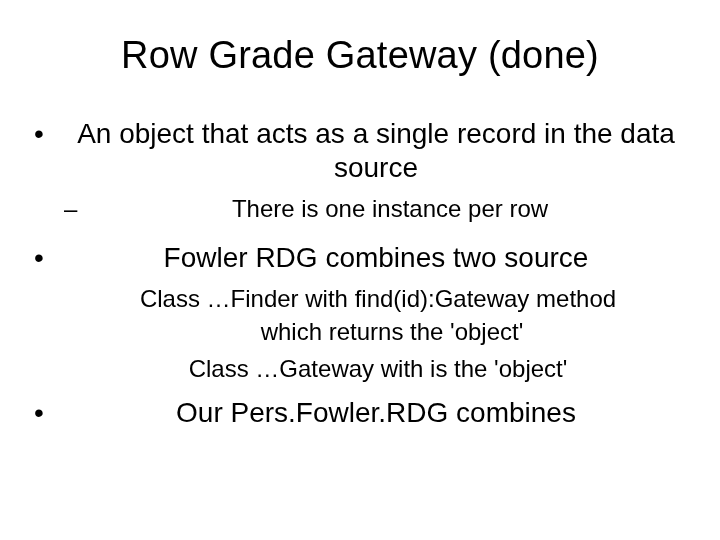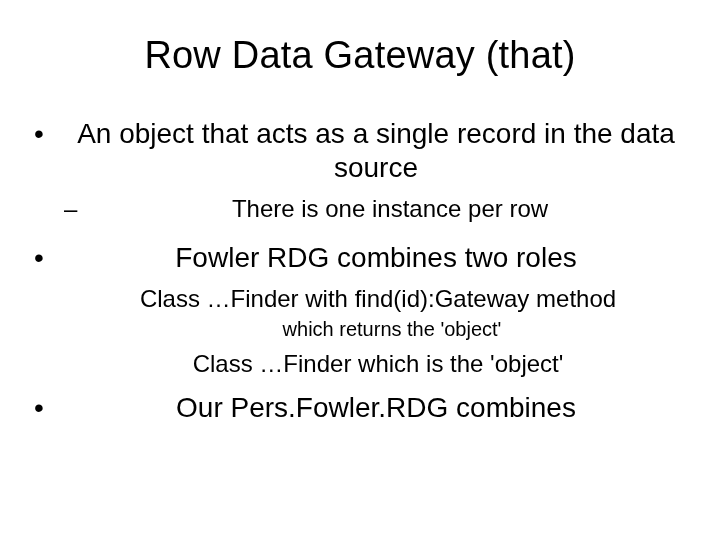--- a/index.html
+++ b/index.html
@@ -68,53 +68,53 @@
     font-size: 24px;
     line-height: 1.3;
     margin-bottom: 4px;
   }
   ul.level3 {
     list-style: none;
     margin: 2px 0 6px 0;
     padding: 0 0 0 28px;
   }
   ul.level3 > li {
-    font-size: 20px;
+    font-size: 24px;
     line-height: 1.3;
   }
 </style>
 </head>
 <body>
 
 <div class="slide">
-  <h1 class="title">Row Data Gateway (that)</h1>
+  <h1 class="title">Row Grade Gateway (done)</h1>
 
   <ul class="level1">
     <li>
       <span>An object that acts as a single record in the data source</span>
       <ul class="level2">
         <li class="dash">
           <span>There is one instance per row</span>
         </li>
       </ul>
     </li>
 
     <li>
-      <span>Fowler RDG combines two roles</span>
+      <span>Fowler RDG combines two source</span>
       <ul class="level2">
         <li class="plain">
           <span>Class …Finder with find(id):Gateway method</span>
           <ul class="level3">
             <li>
               <span>which returns the 'object'</span>
             </li>
           </ul>
         </li>
         <li class="plain">
-          <span>Class …Finder which is the 'object'</span>
+          <span>Class …Gateway with is the 'object'</span>
         </li>
       </ul>
     </li>
 
     <li>
       <span>Our Pers.Fowler.RDG combines</span>
     </li>
   </ul>
 </div>
 

